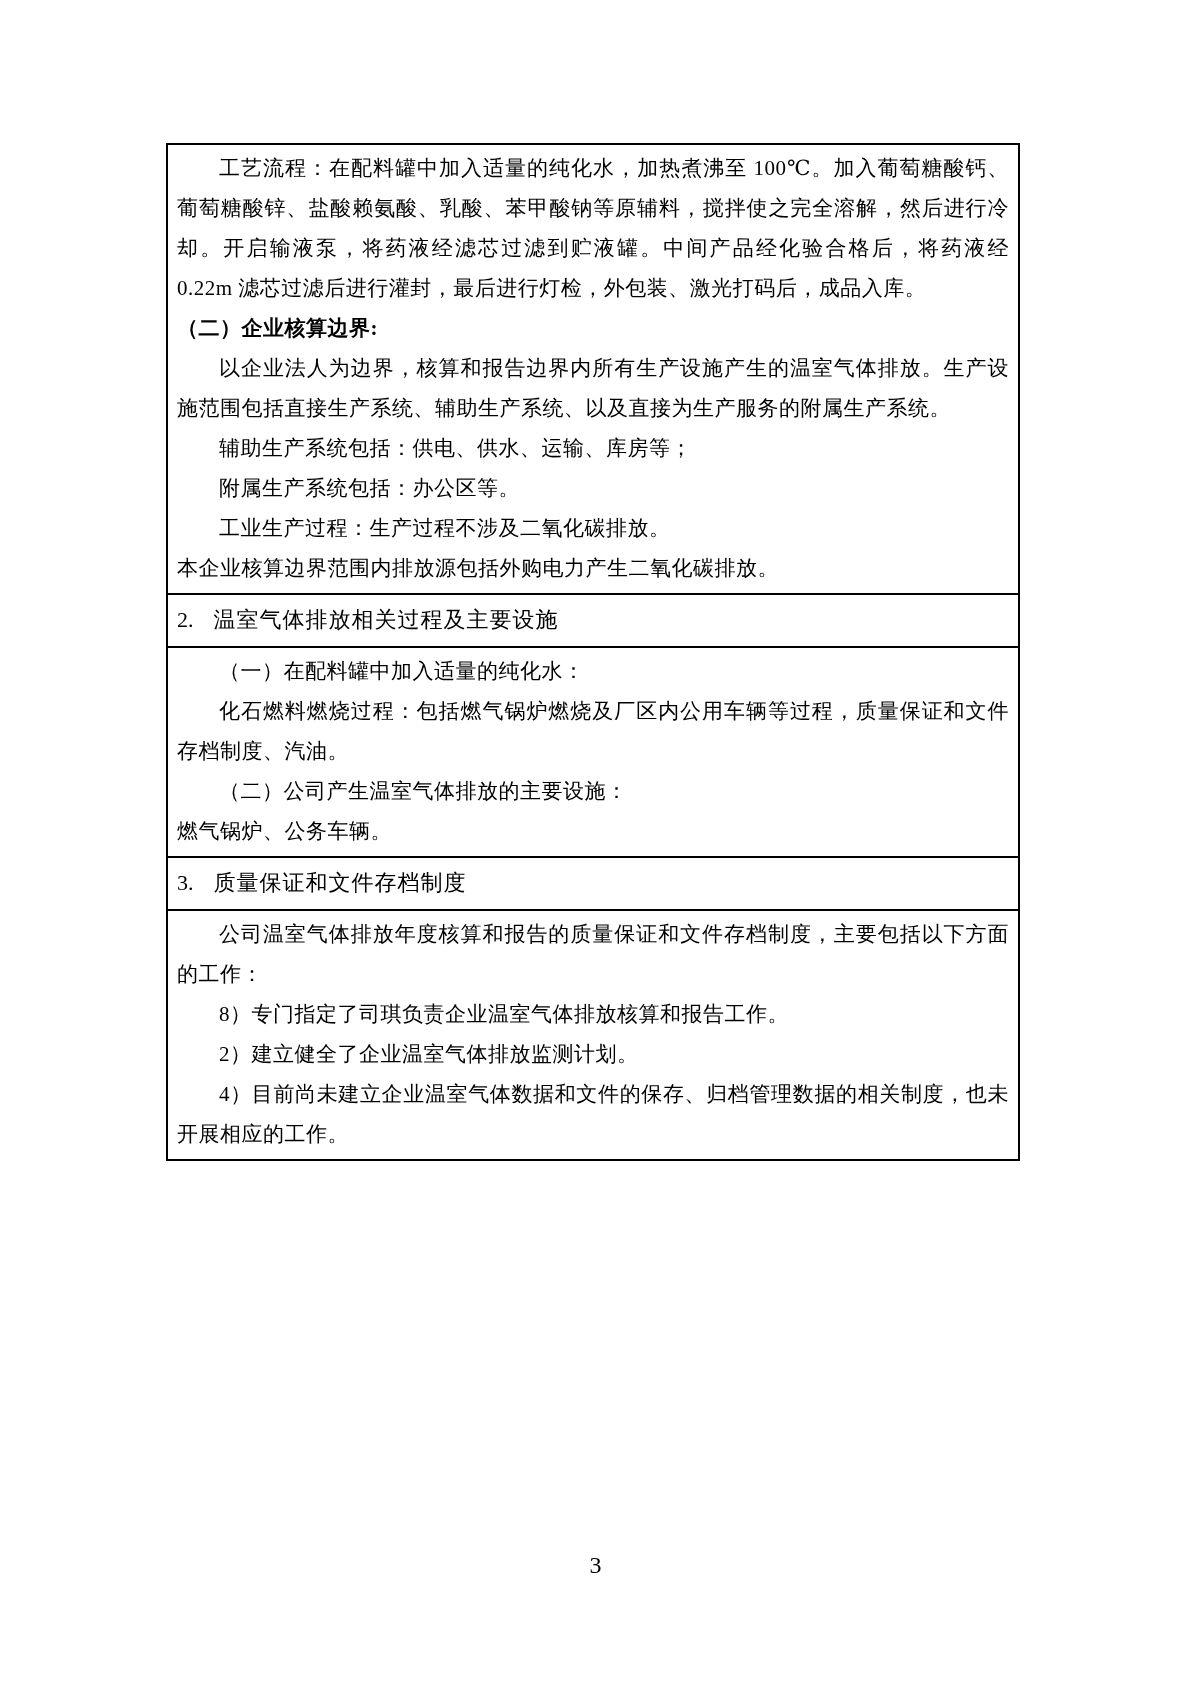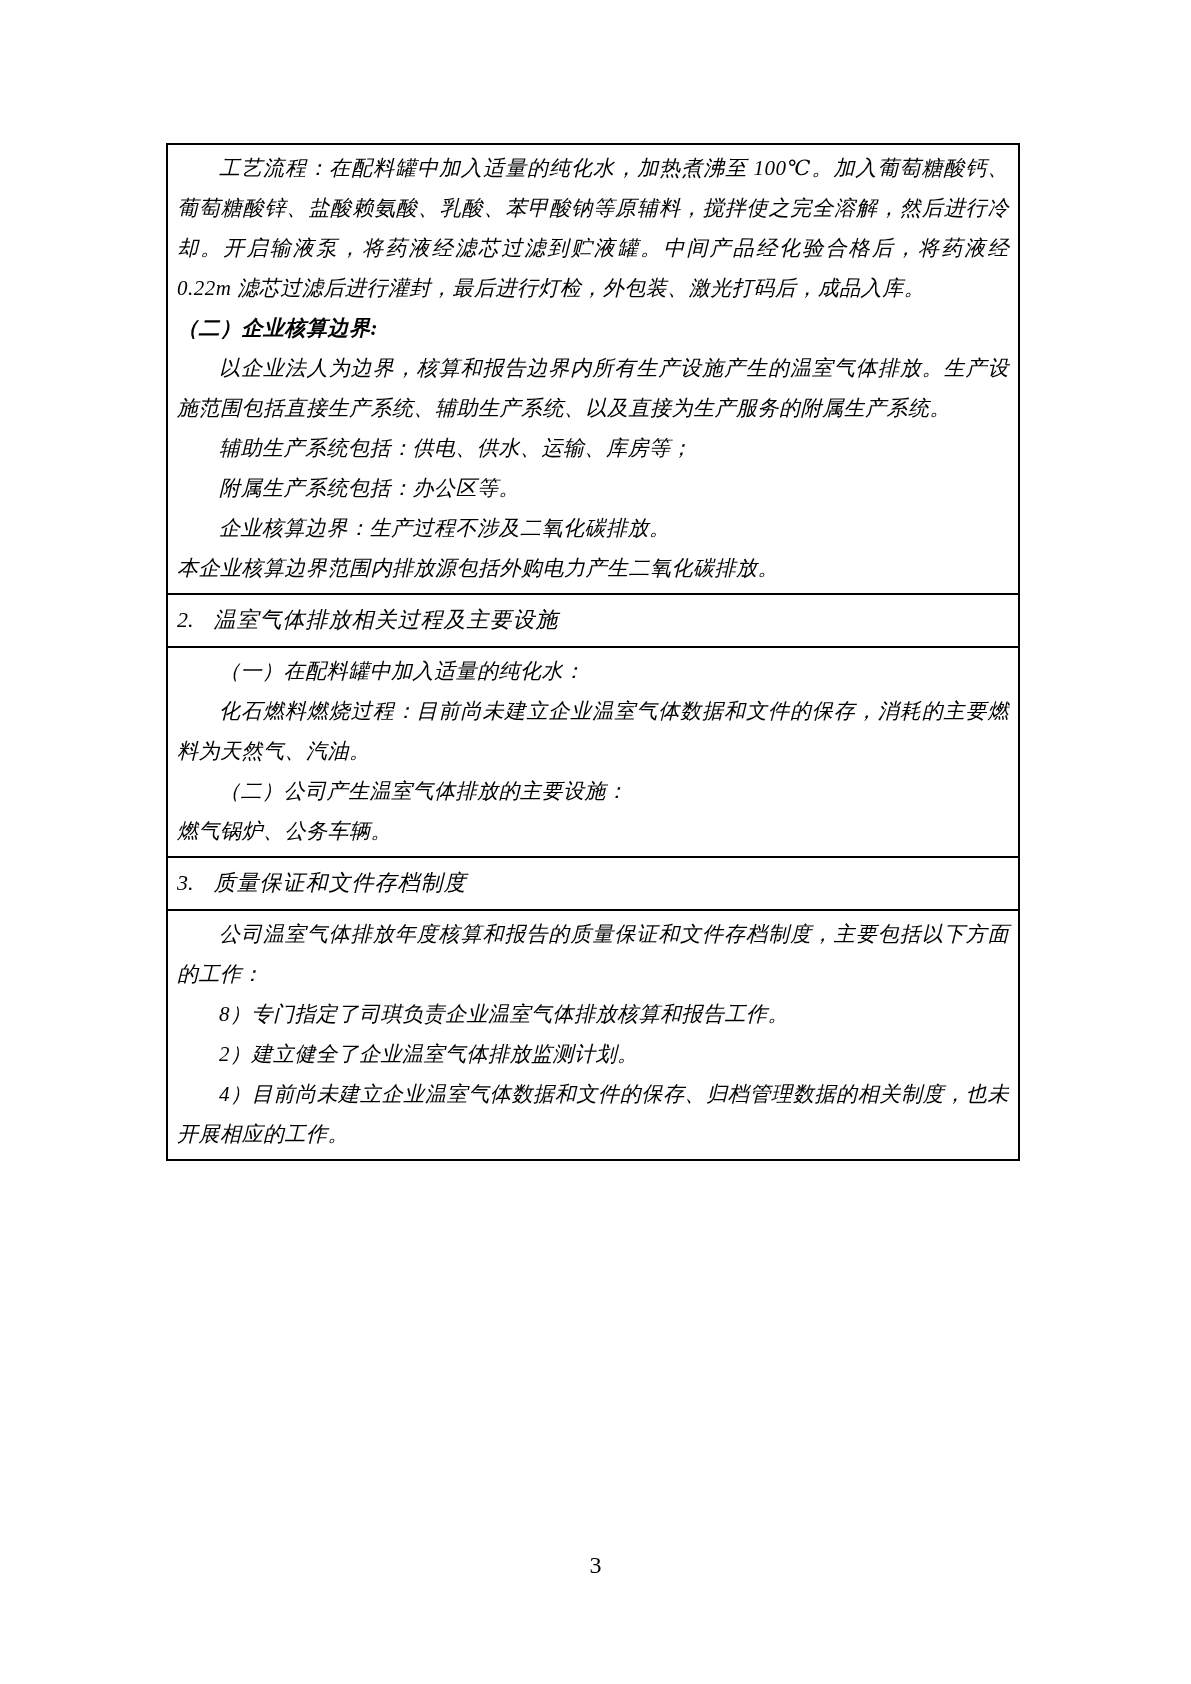--- a/index.html
+++ b/index.html
@@ -21,21 +21,20 @@
   .doc-table {
     position: absolute;
     left: 166px;
     top: 143px;
     width: 854px;
     border: 2px solid #000;
     background: #fff;
   }
   .cell {
     padding: 3px 9px 5px 9px;
-    font-style: italic;
   }
   .cell + .cell {
     border-top: 2px solid #000;
   }
   .cell p {
     margin: 0;
     font-size: 21px;
     line-height: 40px;
     letter-spacing: 0.5px;
     text-align: justify;
@@ -69,31 +68,31 @@
 <div class="page">
 
   <div class="doc-table">
 
     <div class="cell">
       <p class="indent">工艺流程：在配料罐中加入适量的纯化水，加热煮沸至 100℃。加入葡萄糖酸钙、葡萄糖酸锌、盐酸赖氨酸、乳酸、苯甲酸钠等原辅料，搅拌使之完全溶解，然后进行冷却。开启输液泵，将药液经滤芯过滤到贮液罐。中间产品经化验合格后，将药液经 0.22m 滤芯过滤后进行灌封，最后进行灯检，外包装、激光打码后，成品入库。</p>
       <p class="bold">（二）企业核算边界:</p>
       <p class="indent">以企业法人为边界，核算和报告边界内所有生产设施产生的温室气体排放。生产设施范围包括直接生产系统、辅助生产系统、以及直接为生产服务的附属生产系统。</p>
       <p class="indent">辅助生产系统包括：供电、供水、运输、库房等；</p>
       <p class="indent">附属生产系统包括：办公区等。</p>
-      <p class="indent">企业核算边界：生产过程不涉及二氧化碳排放。</p>
+      <p class="indent">工业生产过程：生产过程不涉及二氧化碳排放。</p>
       <p>本企业核算边界范围内排放源包括外购电力产生二氧化碳排放。</p>
     </div>
 
     <div class="cell section-cell">
       <span class="section-number">2.</span><span class="section-title">温室气体排放相关过程及主要设施</span>
     </div>
 
     <div class="cell">
       <p class="indent">（一）在配料罐中加入适量的纯化水：</p>
-      <p class="indent">化石燃料燃烧过程：目前尚未建立企业温室气体数据和文件的保存，消耗的主要燃料为天然气、汽油。</p>
+      <p class="indent">化石燃料燃烧过程：包括燃气锅炉燃烧及厂区内公用车辆等过程，质量保证和文件存档制度、汽油。</p>
       <p class="indent">（二）公司产生温室气体排放的主要设施：</p>
       <p>燃气锅炉、公务车辆。</p>
     </div>
 
     <div class="cell section-cell">
       <span class="section-number">3.</span><span class="section-title">质量保证和文件存档制度</span>
     </div>
 
     <div class="cell">
       <p class="indent">公司温室气体排放年度核算和报告的质量保证和文件存档制度，主要包括以下方面的工作：</p>

